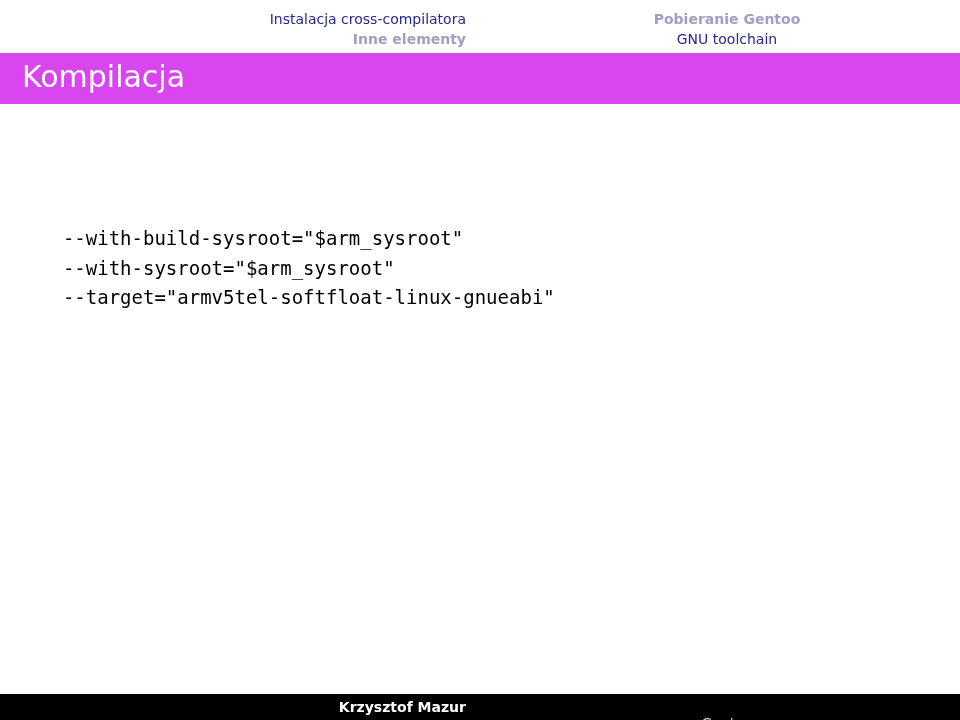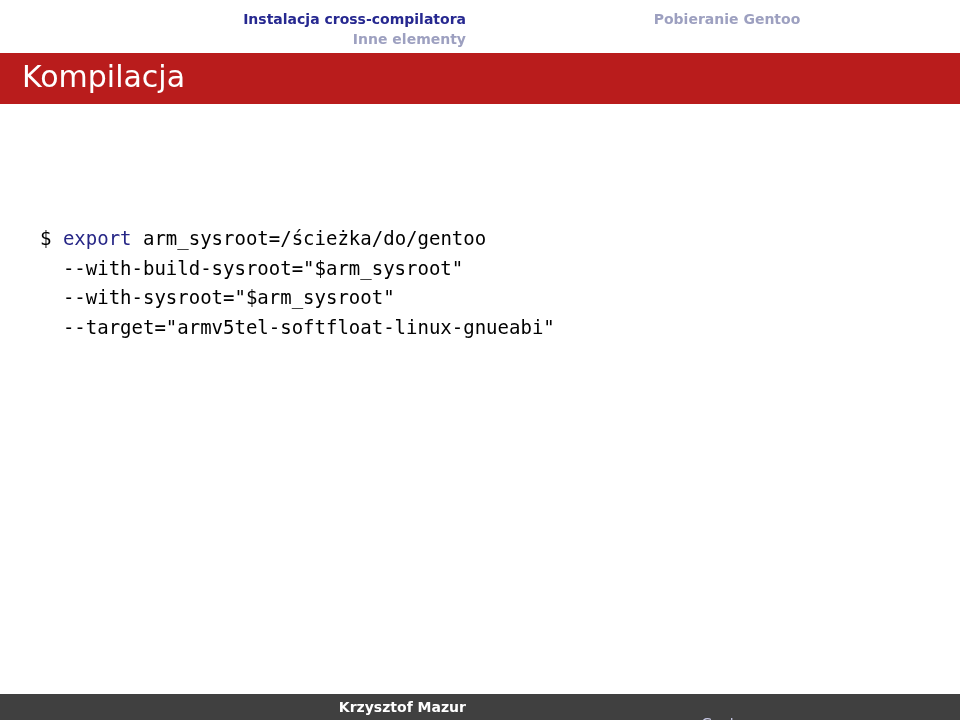--- a/index.html
+++ b/index.html
@@ -20,24 +20,24 @@
   .header-left {
     width: 50%;
     text-align: right;
     padding-right: 14px;
   }
   .header-right {
     width: 50%;
     text-align: center;
     padding-left: 14px;
   }
-  .nav-active { color: #262890; font-weight: bold; }
+  .nav-active { color: #262890; font-weight: normal; }
   .nav-dim { color: #9da0c0; font-weight: bold; }
   .title-bar {
-    background: #b91c1c;
+    background: #d946ef;
     color: #ffffff;
     font-size: 30px;
     padding: 6px 22px 10px 22px;
     margin-top: 4px;
   }
   .content {
     padding: 120px 40px 0 40px;
     font-family: "DejaVu Sans Mono", "Courier New", monospace;
     font-size: 19px;
     line-height: 1.55;
@@ -45,21 +45,21 @@
   }
   .content .line { white-space: pre; }
   .cmd { color: #262686; }
   .arg { color: #000; font-style: italic; font-family: "DejaVu Sans", Arial, sans-serif; }
   .footer {
     position: absolute;
     bottom: 0;
     left: 0;
     right: 0;
     height: 26px;
-    background: #404040;
+    background: #000000;
     color: #fff;
     display: flex;
     font-size: 14px;
     align-items: center;
   }
   .footer-left {
     width: 50%;
     text-align: right;
     padding-right: 14px;
     font-weight: bold;
@@ -75,29 +75,29 @@
 </head>
 <body>
 
 <div class="header">
   <div class="header-left">
     <div><span class="nav-active">Instalacja cross-compilatora</span></div>
     <div><span class="nav-dim">Inne elementy</span></div>
   </div>
   <div class="header-right">
     <div><span class="nav-dim">Pobieranie Gentoo</span></div>
+    <div><span class="nav-active">GNU toolchain</span></div>
   </div>
 </div>
 
 <div class="title-bar">
   <span>Kompilacja</span>
 </div>
 
 <div class="content" id="code-block">
-    <div class="line"><span>$ </span><span class="cmd">export</span><span> arm_sysroot=/ścieżka/do/gentoo</span></div>
     <div class="line"><span>  --with-build-sysroot="$arm_sysroot"</span></div>
     <div class="line"><span>  --with-sysroot="$arm_sysroot"</span></div>
     <div class="line"><span>  --target="armv5tel-softfloat-linux-gnueabi"</span></div>
   </div>
 
 <div class="footer">
   <div class="footer-left"><span>Krzysztof Mazur</span></div>
   <div class="footer-right"><span>Gentoo</span></div>
 </div>
 

